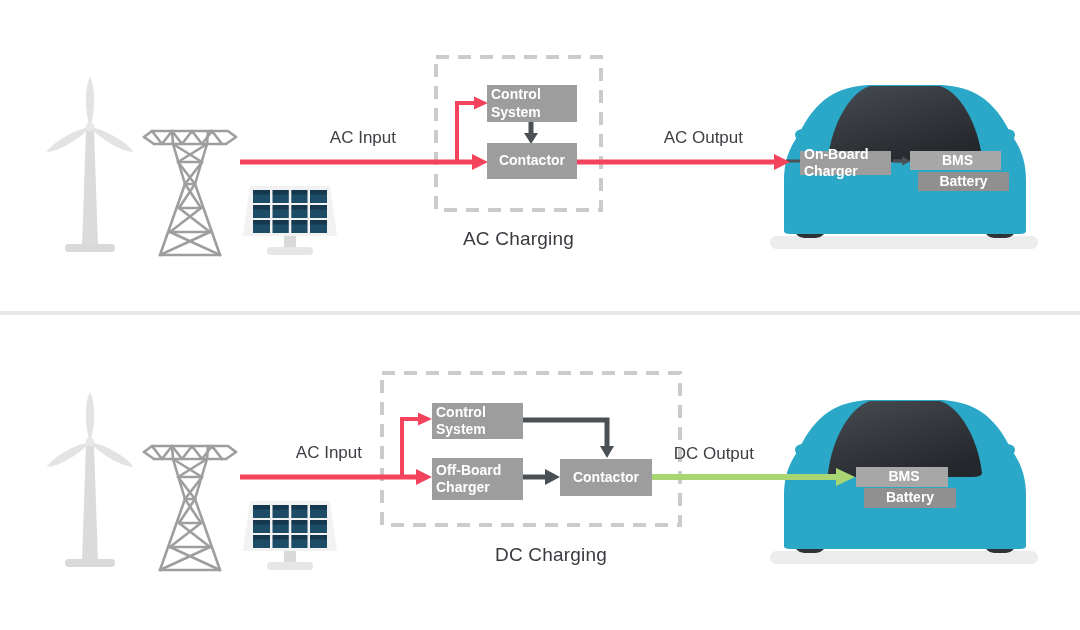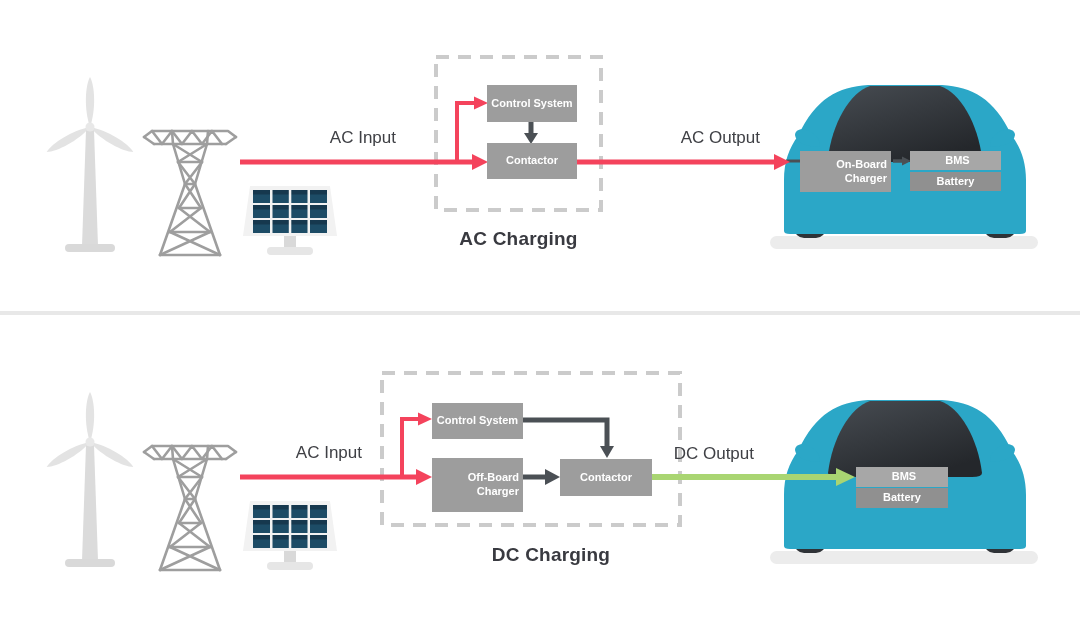--- a/index.html
+++ b/index.html
@@ -12,31 +12,31 @@
   #wires{position:absolute;left:0;top:0;z-index:2;pointer-events:none;}
   .icon-svg{position:absolute;z-index:1;}
   .divider{position:absolute;left:0;top:311px;width:1080px;height:4px;background:var(--divider,#E8E8E8);z-index:0;}
 
   .lbl{
     position:absolute;z-index:4;text-align:right;
     font-size:17px;color:var(--text,#3F4045);white-space:nowrap;
   }
   .title{
     position:absolute;z-index:4;text-align:center;
-    font-size:19px;font-weight:700;color:#393A40;letter-spacing:.2px;
+    font-size:19px;font-weight:400;color:#393A40;letter-spacing:.2px;
   }
   .gbox{
     position:absolute;z-index:3;
     background:var(--box,#9D9D9D);color:#ffffff;
-    font-size:11px;font-weight:700;line-height:1.25;
-    display:flex;align-items:center;justify-content:center;text-align:right;
+    font-size:14px;font-weight:700;line-height:1.25;
+    display:flex;align-items:center;justify-content:center;text-align:left;
     padding:0 4px;box-sizing:border-box;
   }
   .gbox.light{background:var(--box-light,#A7A7A7);padding-left:8px;}
-  .gbox.dark{background:var(--box-dark,#909090);}
+  .gbox.dark{background:var(--box-dark,#909090);margin-left:8px;}
 
   
   .ac-s{stroke:var(--ac-line,#F4435C);fill:none;}
   .ac-f{fill:var(--ac-line,#F4435C);}
   .dc-s{stroke:var(--dc-line,#A9D572);fill:none;}
   .dc-f{fill:var(--dc-line,#A9D572);}
   .sg-s{stroke:var(--signal,#4B5055);fill:none;}
   .sg-f{fill:var(--signal,#4B5055);}
   .dash-rect{stroke:var(--dash,#CBCBCB);fill:none;stroke-width:4;stroke-dasharray:13 9;}
 </style>
@@ -162,30 +162,30 @@
   <polygon class="ac-f" points="418,412.5 418,425.5 432,419"></polygon>
   <path class="sg-s" d="M523,420 H607 V446" stroke-width="5"></path>
   <polygon class="sg-f" points="600,446 614,446 607,458"></polygon>
   <path class="sg-s" d="M523,477 H545" stroke-width="5"></path>
   <polygon class="sg-f" points="545,469 545,485 560,477"></polygon>
   <path class="dc-s" d="M652,477 H836" stroke-width="6"></path>
   <polygon class="dc-f" points="836,468 836,486 855,477"></polygon>
 </svg>
 
 <div class="lbl" style="left:296px;top:128px;width:100px">AC Input</div>
-<div class="lbl" style="left:660px;top:128px;width:100px">AC Output</div>
+<div class="lbl" style="left:643px;top:128px;width:100px">AC Output</div>
 <div class="title" style="left:436px;top:228px;width:165px">AC Charging</div>
 
 <div class="gbox" style="left:487px;top:85px;width:90px;height:37px">Control System</div>
 <div class="gbox" style="left:487px;top:143px;width:90px;height:36px">Contactor</div>
-<div class="gbox" style="left:800px;top:151px;width:91px;height:41px">On-Board Charger</div>
+<div class="gbox" style="left:800px;top:151px;width:91px;height:24px">On-Board Charger</div>
 <div class="gbox light" style="left:910px;top:151px;width:91px;height:19px">BMS</div>
 <div class="gbox dark" style="left:910px;top:172px;width:91px;height:19px">Battery</div>
 
 <div class="lbl" style="left:262px;top:443px;width:100px">AC Input</div>
 <div class="lbl" style="left:654px;top:444px;width:100px">DC Output</div>
 <div class="title" style="left:402px;top:544px;width:298px">DC Charging</div>
 
 <div class="gbox" style="left:432px;top:403px;width:91px;height:36px">Control System</div>
-<div class="gbox" style="left:432px;top:458px;width:91px;height:54px">Off-Board Charger</div>
+<div class="gbox" style="left:432px;top:458px;width:91px;height:42px">Off-Board Charger</div>
 <div class="gbox" style="left:560px;top:459px;width:92px;height:37px">Contactor</div>
 <div class="gbox light" style="left:856px;top:467px;width:92px;height:20px">BMS</div>
 <div class="gbox dark" style="left:856px;top:488px;width:92px;height:20px">Battery</div>
 
 </body></html>

